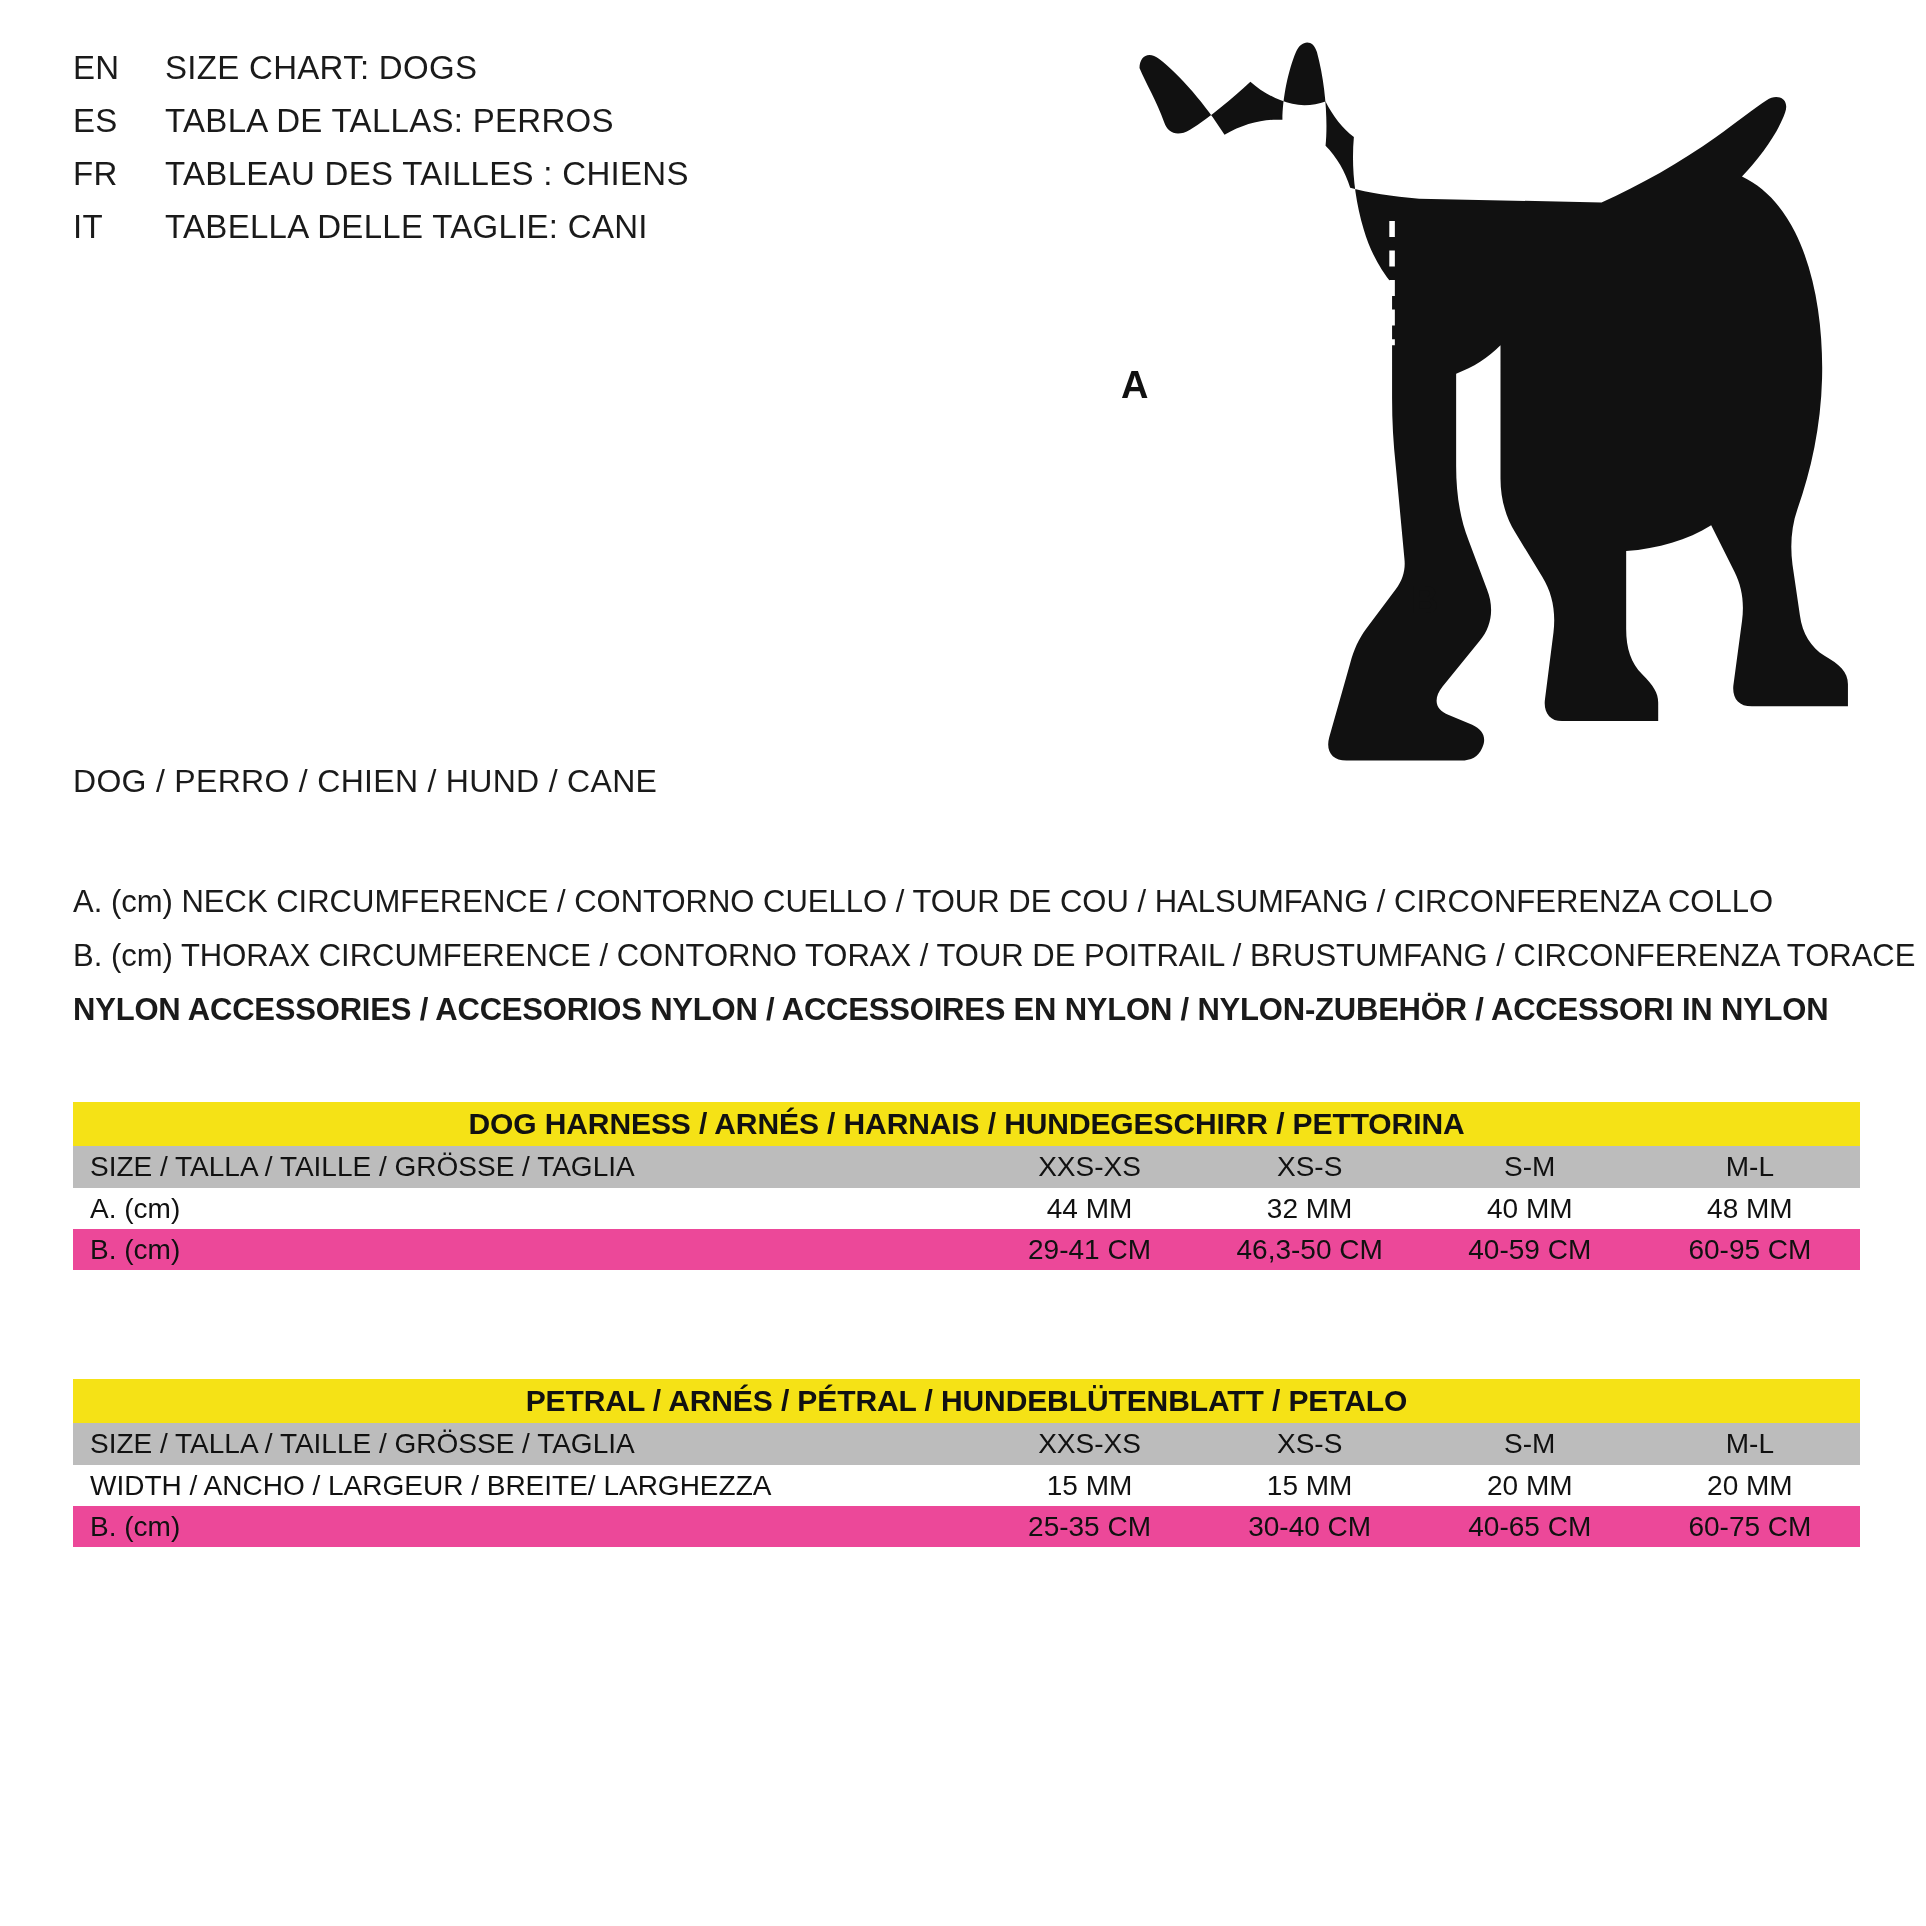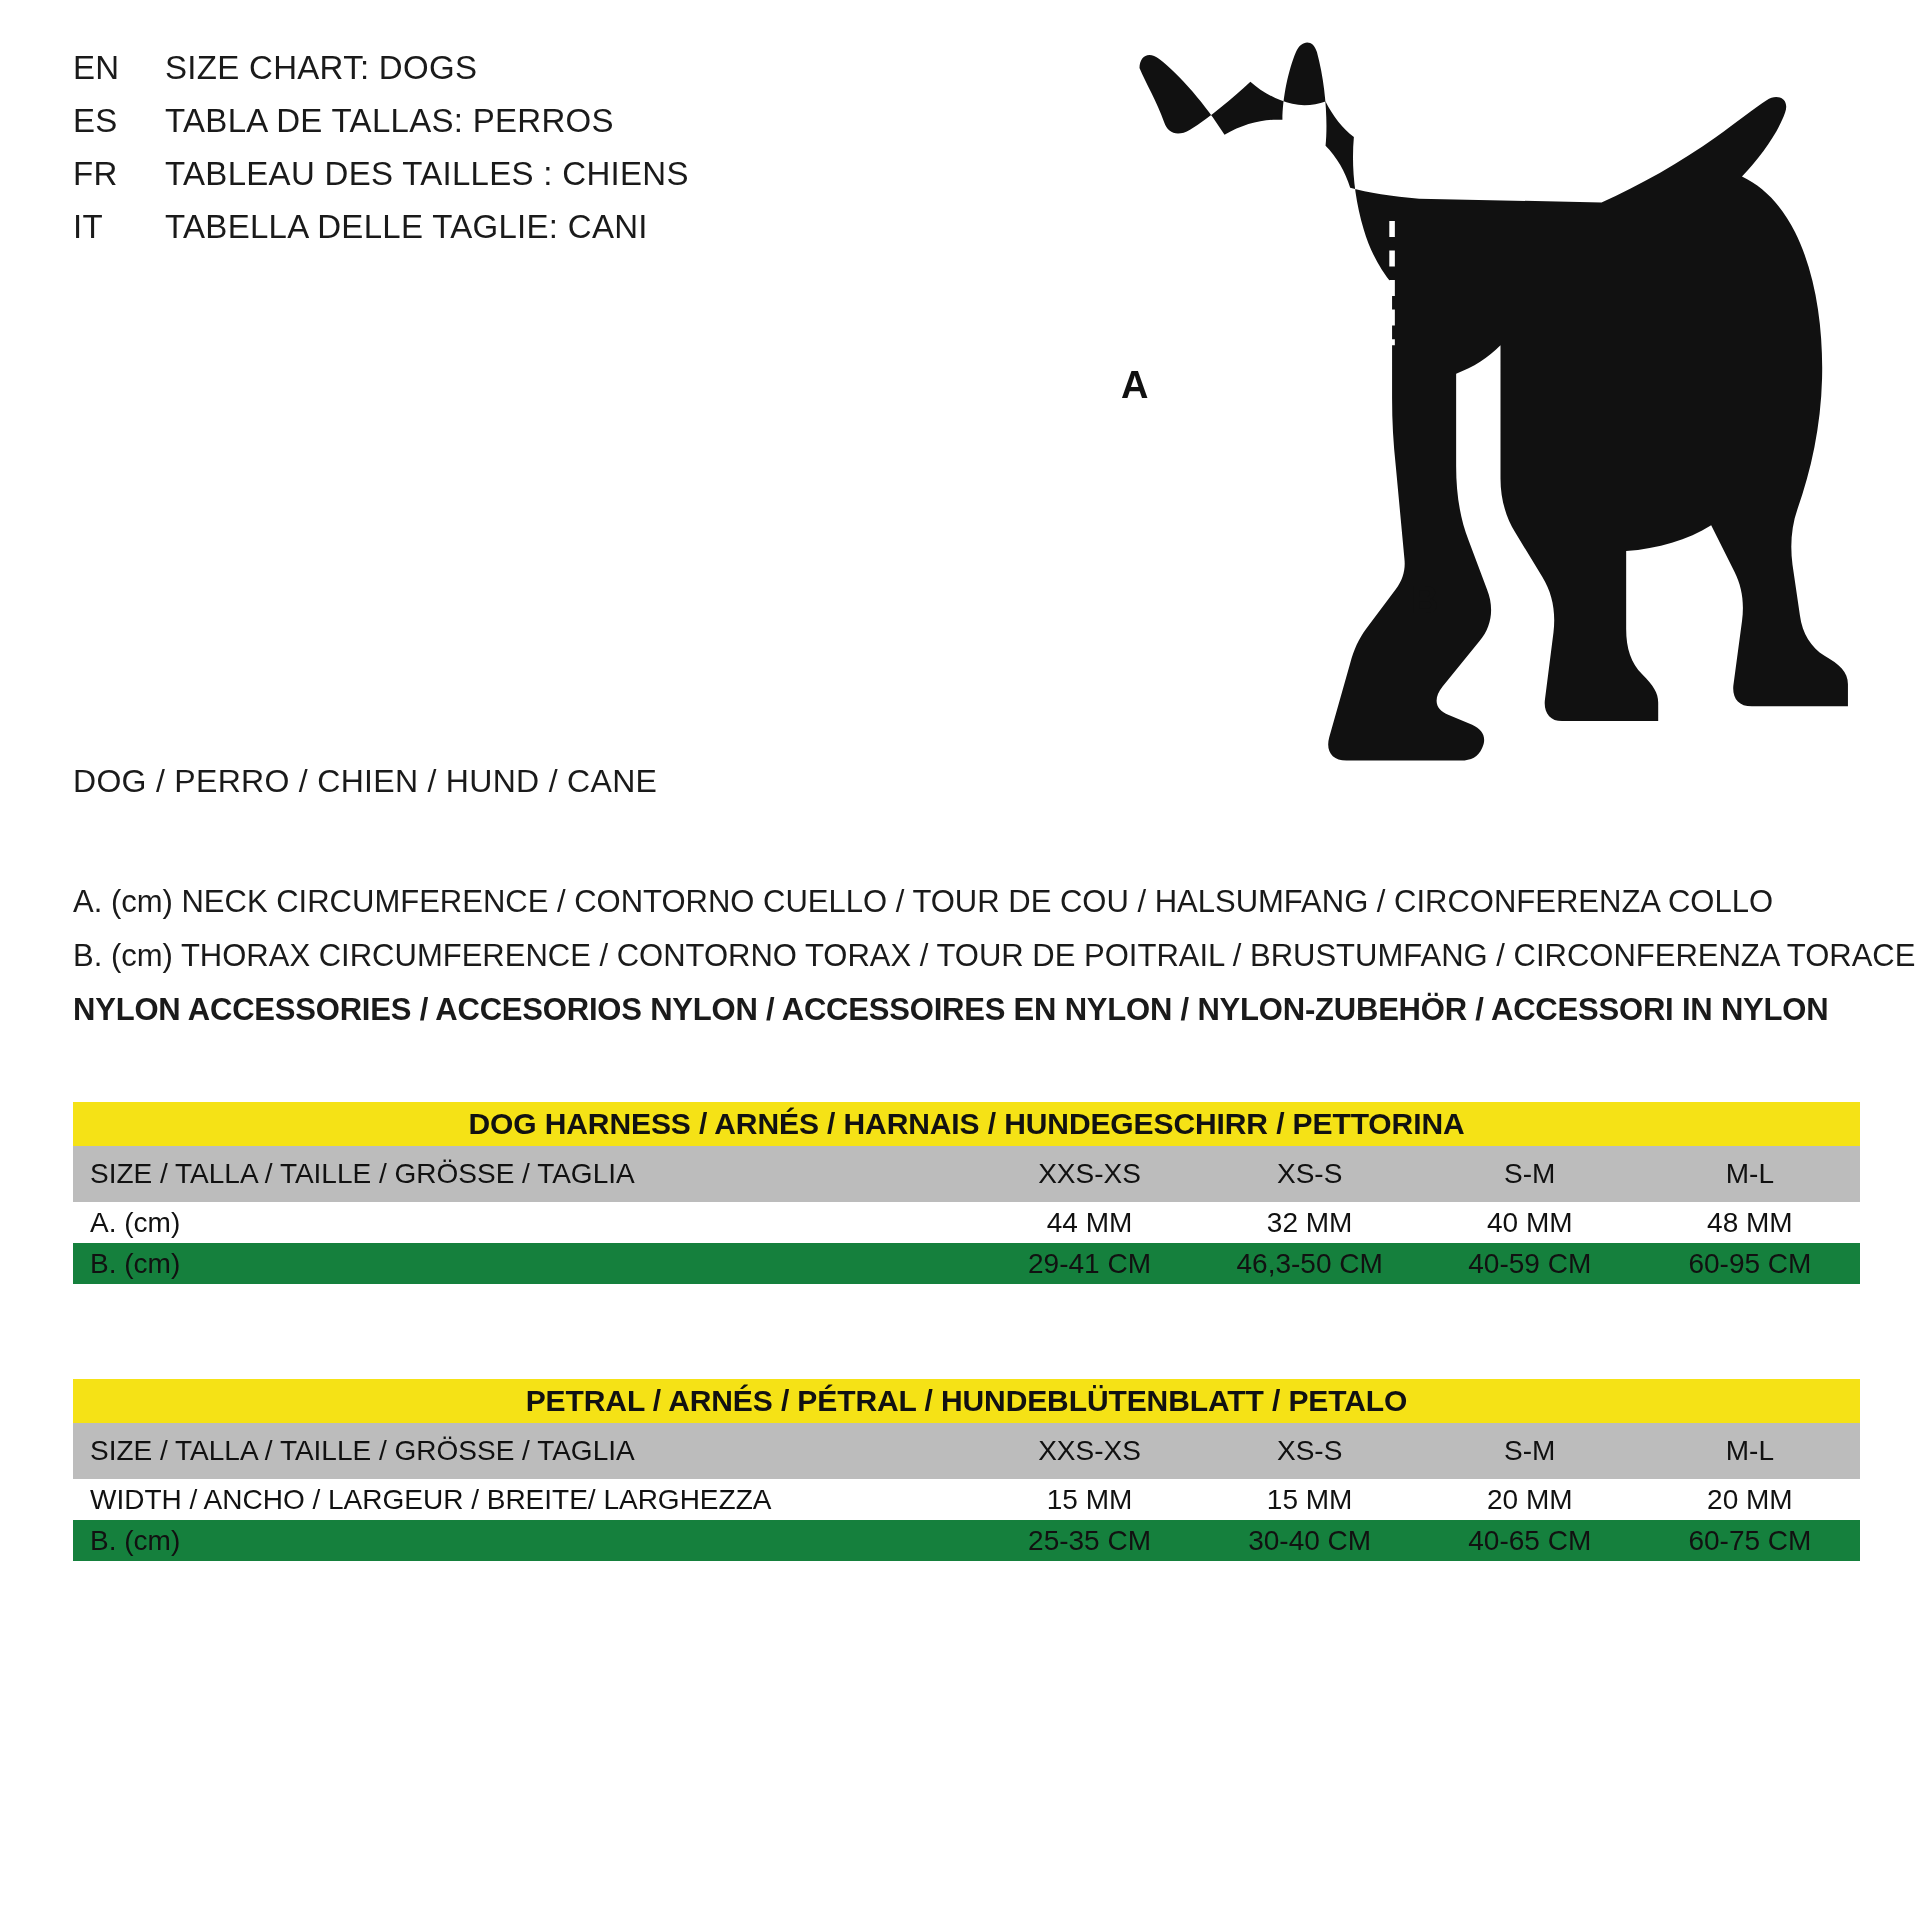--- a/index.html
+++ b/index.html
@@ -117,38 +117,38 @@
     background: #f5e216;
     text-align: center;
     font-size: 30px;
     font-weight: 700;
     height: 44px;
     letter-spacing: -0.1px;
     color: #111;
   }
   .hdr-row td {
     background: #bcbcbc;
-    height: 56px;
+    height: 42px;
     font-size: 28px;
     color: #111;
   }
   .hdr-row td.lbl {
     text-align: left;
     padding-left: 17px;
   }
   .hdr-row td.val {
     text-align: center;
   }
   .data-row td {
     height: 41px;
     font-size: 28px;
     color: #111;
   }
   .data-row.white td { background: #ffffff; }
-  .data-row.grey td { background: #15803d; }
+  .data-row.grey td { background: #ec4899; }
   .data-row td.lbl {
     text-align: left;
     padding-left: 17px;
   }
   .data-row td.val {
     text-align: center;
   }
 
   .col-label { width: 906px; }
   .col-v { width: 220px; }

